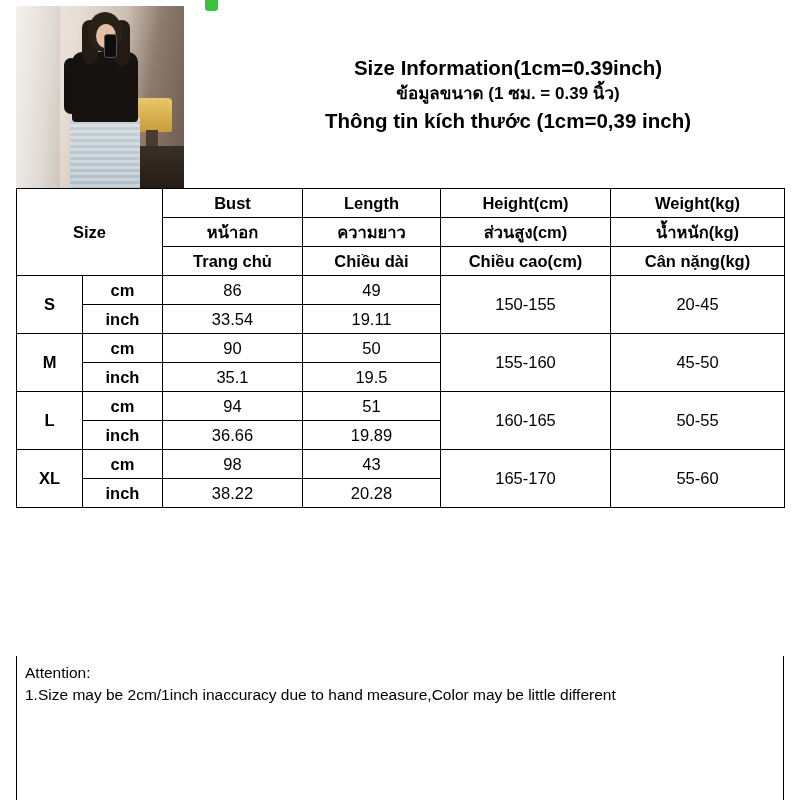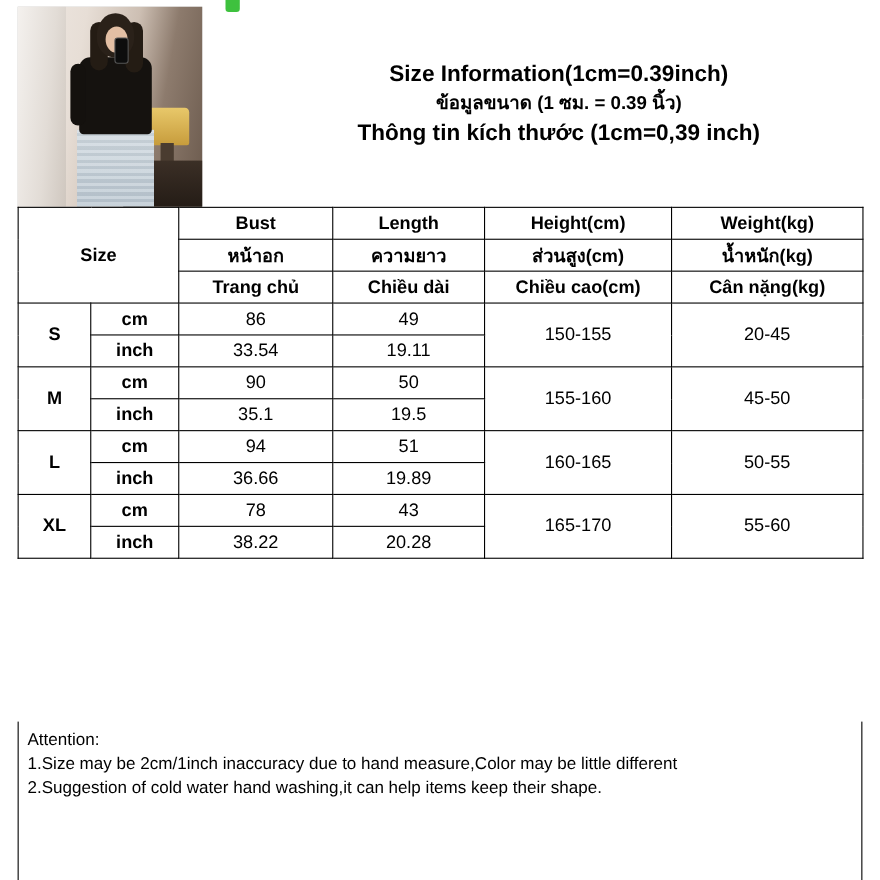--- a/index.html
+++ b/index.html
@@ -280,32 +280,31 @@
       </tr>
       <tr>
         <td class="unit-label">inch</td>
         <td class="val">36.66</td>
         <td class="val">19.89</td>
       </tr>
 
       <tr>
         <td rowspan="2" class="sz-label">XL</td>
         <td class="unit-label">cm</td>
-        <td class="val">78</td>
+        <td class="val">98</td>
         <td class="val">43</td>
         <td rowspan="2" class="val">165-170</td>
         <td rowspan="2" class="val">55-60</td>
       </tr>
       <tr>
         <td class="unit-label">inch</td>
         <td class="val">38.22</td>
         <td class="val">20.28</td>
       </tr>
     </tbody>
   </table>
 
   <div class="attention">
     <div class="att-line">Attention:</div>
     <div class="att-line">1.Size may be 2cm/1inch inaccuracy due to hand measure,Color may be little different</div>
-    <div class="att-line">2.Suggestion of cold water hand washing,it can help items keep their shape.</div>
   </div>
 
 </div>
 
 </body></html>

